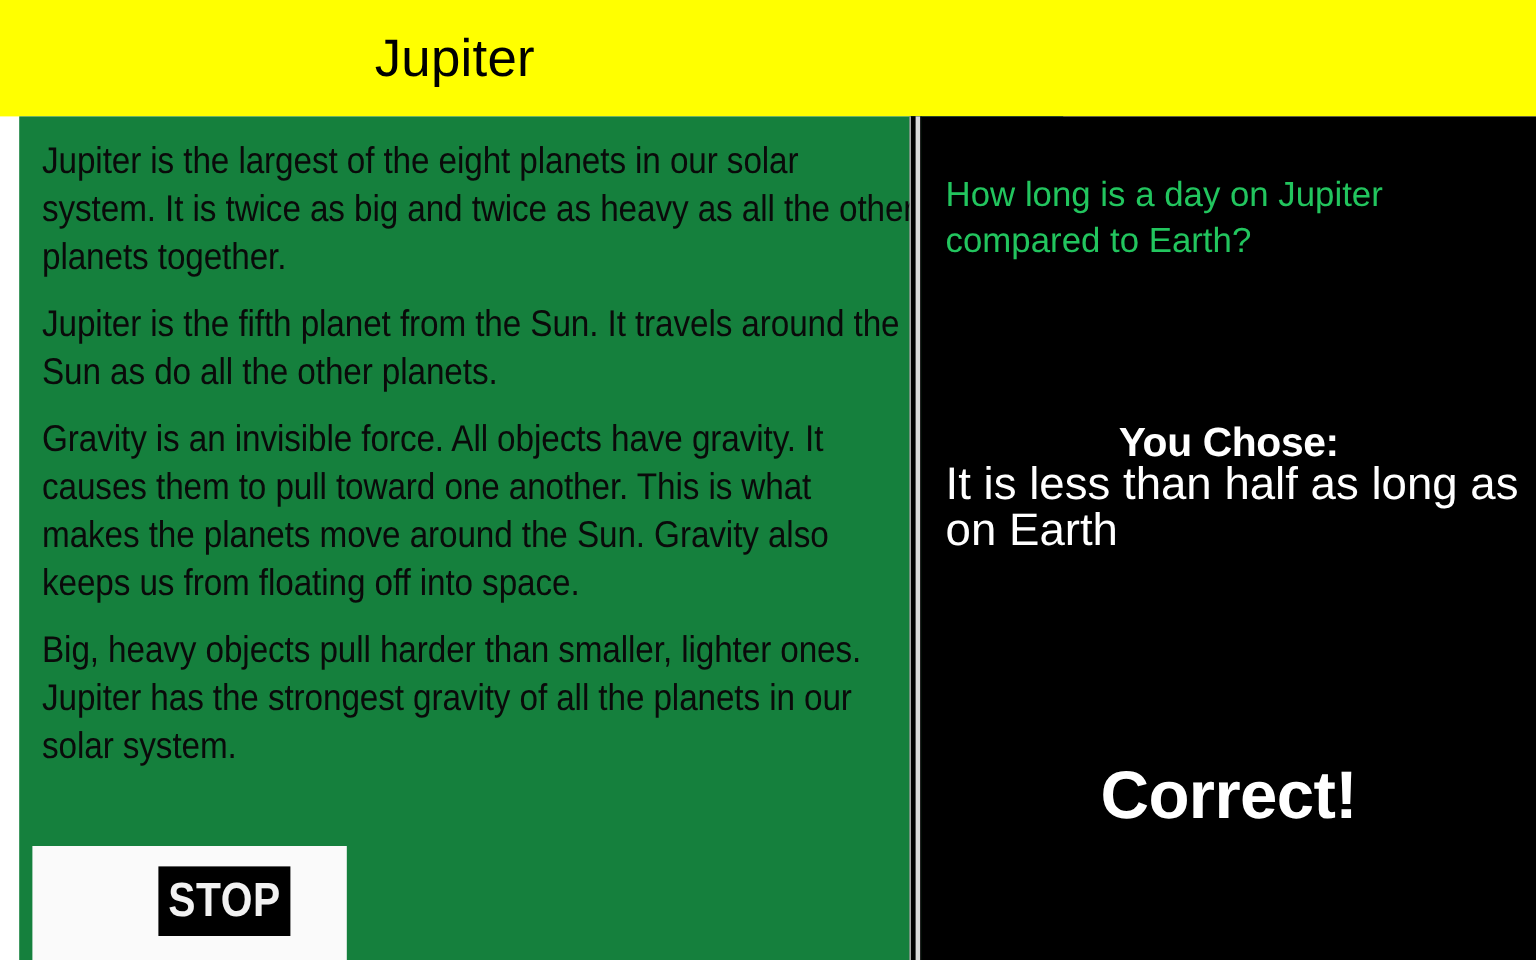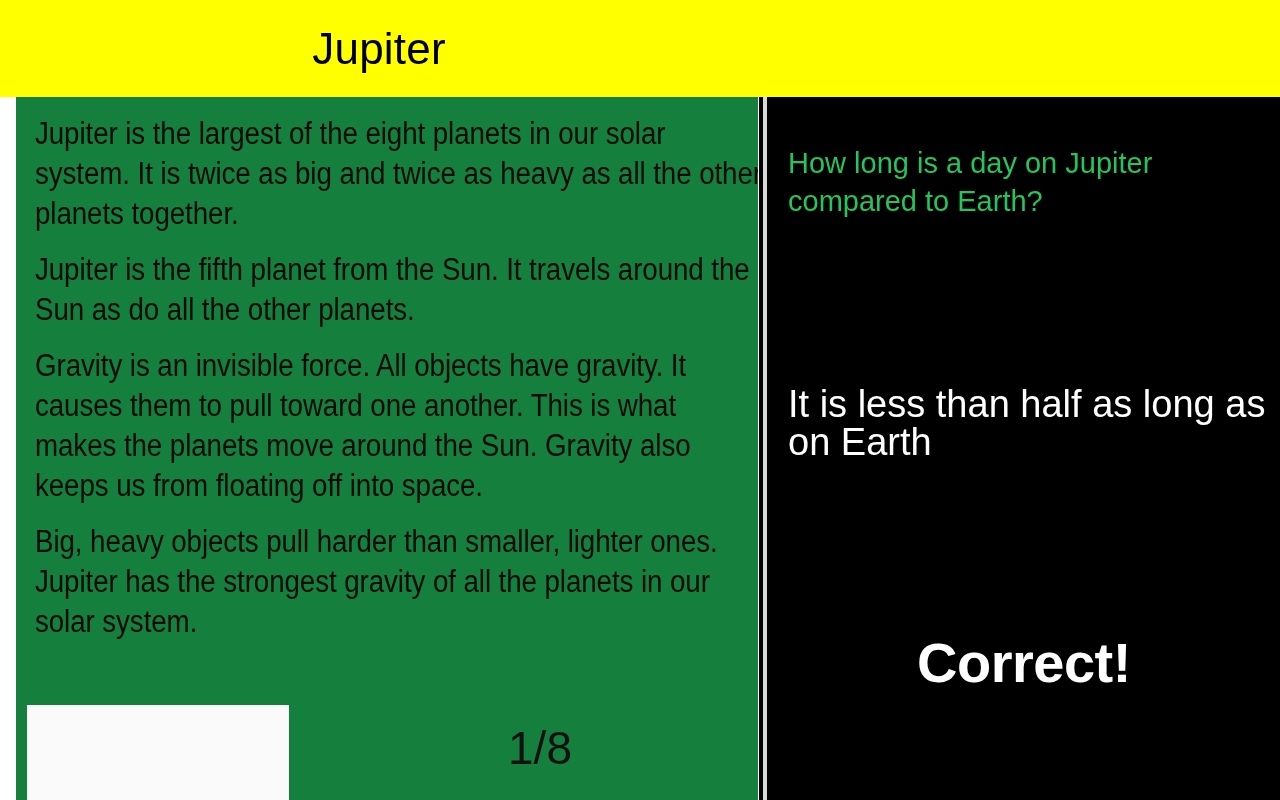--- a/index.html
+++ b/index.html
@@ -206,32 +206,35 @@
     <div id="reading-text">
       <p class="para">Jupiter is the largest of the eight planets in our solar system. It is twice as big and twice as heavy as all the other planets together.</p>
       <p class="para">Jupiter is the fifth planet from the Sun. It travels around the Sun as do all the other planets.</p>
       <p class="para">Gravity is an invisible force. All objects have gravity. It causes them to pull toward one another. This is what makes the planets move around the Sun. Gravity also keeps us from floating off into space.</p>
       <p class="para gap-before">Big, heavy objects pull harder than smaller, lighter ones. Jupiter has the strongest gravity of all the planets in our solar system.</p>
     </div>
   </div>
 
   <div id="control-strip"></div>
 
-
-  <div id="page-counter">1/8</div>
+  <div id="stop-button">
+    <span id="stop-label">STOP</span>
+  </div>
+
 
   <div id="divider">
     <div class="line-dark-a"></div>
     <div class="line-gap"></div>
     <div class="line-light"></div>
     <div class="line-dark-b"></div>
   </div>
 
   <div id="quiz-pane">
     <div id="question-text">How long is a day on Jupiter compared to Earth?</div>
 
+    <div id="you-chose-label">You Chose:</div>
 
     <div id="chosen-answer">It is less than half as long as on Earth</div>
 
     <div id="result-banner">Correct!</div>
   </div>
 
 </div>
 
 </body></html>

